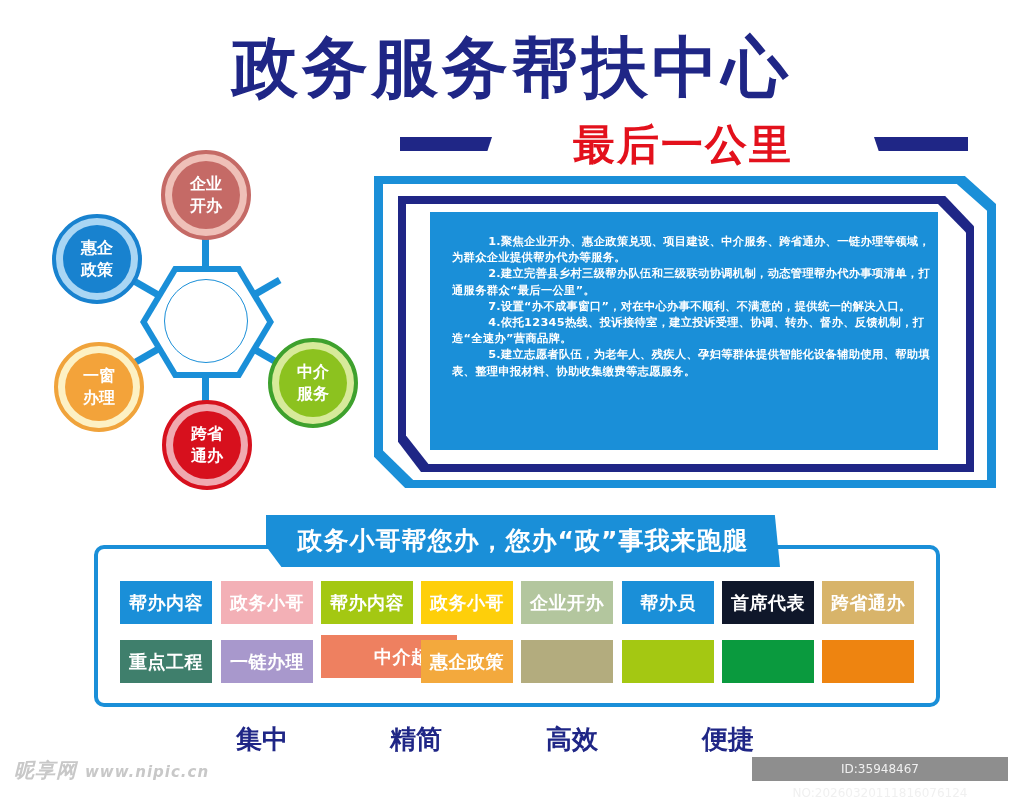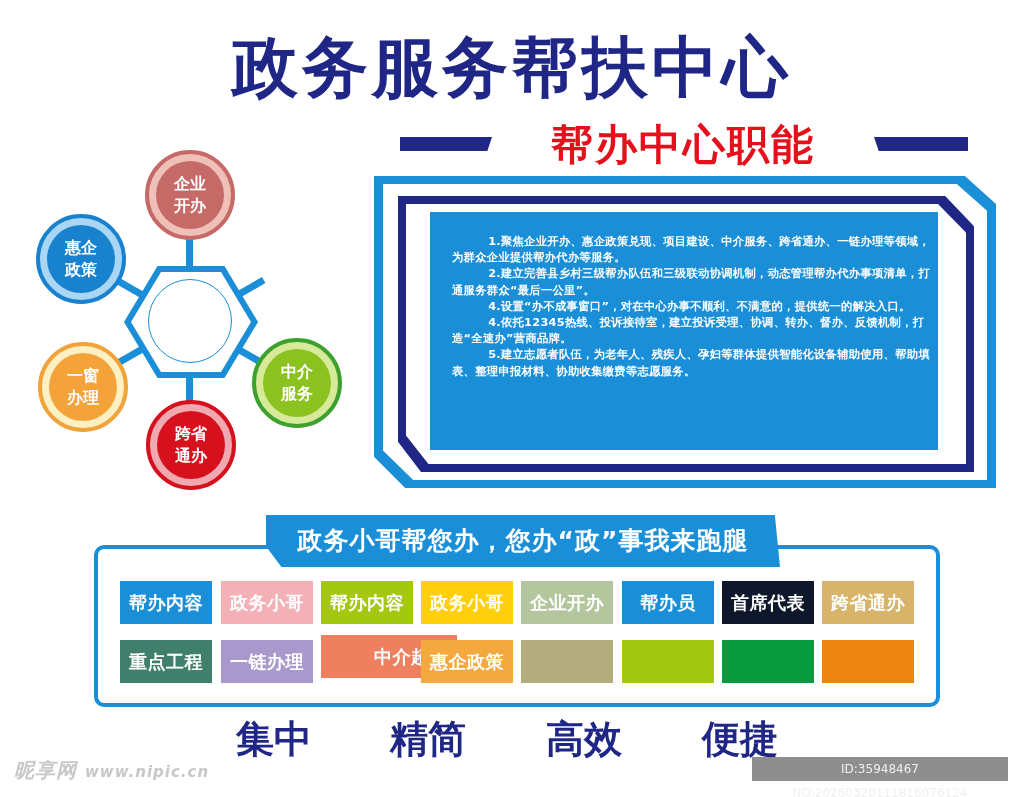--- a/index.html
+++ b/index.html
@@ -80,41 +80,41 @@
     clip-path:polygon(0 0,99% 0,100% 100%,3% 100%,0 60%);
     color:#fff; font-size:25px; font-weight:bold; text-align:center; line-height:52px;
     letter-spacing:1px;
   }
   .tile {
     position:absolute; width:92px; height:43px; color:#fff; font-weight:bold;
     font-size:18px; display:flex; align-items:center; justify-content:center;
     letter-spacing:0.5px; white-space:nowrap; overflow:hidden;
   }
   .slogan {
-    top:714px; font-size:38px; font-weight:bold; color:#1f2686; line-height:50px;
+    top:714px; font-size:26px; font-weight:bold; color:#1f2686; line-height:50px;
   }
   .watermark-left {
     left:14px; top:757px; font-size:20px; font-style:italic; color:#c8c8c8;
     font-weight:bold; letter-spacing:1px;
   }
   .watermark-left span.url { font-size:15px; font-weight:bold; }
   .watermark-right {
     left:752px; top:757px; width:256px; height:24px; background:#8e8e8e;
     color:#f0f0f0; font-size:12px; line-height:24px; text-align:center;
   }
 </style>
 </head>
 <body>
 
 <div class="abs main-title">政务服务帮扶中心</div>
 <div class="abs sub-bar left"></div>
-<div class="abs sub-title">帮办中心职能</div>
+<div class="abs sub-title">最后一公里</div>
 <div class="abs sub-bar right"></div>
 
-<div class="abs" style="left:0;top:0;width:370px;height:500px;padding-left:36px;">
+<div class="abs" style="left:16px;top:0;width:370px;height:500px;padding-left:36px;">
 
   <div class="spoke" style="left:186px;top:236px;width:7px;height:34px;"></div>
   <div class="spoke" style="left:186px;top:376px;width:7px;height:38px;"></div>
   <div class="spoke" style="left:232px;top:285px;width:34px;height:7px;transform:rotate(-30deg);"></div>
   <div class="spoke" style="left:232px;top:352px;width:34px;height:7px;transform:rotate(30deg);"></div>
   <div class="spoke" style="left:114px;top:285px;width:34px;height:7px;transform:rotate(30deg);"></div>
   <div class="spoke" style="left:114px;top:352px;width:34px;height:7px;transform:rotate(-30deg);"></div>
 
   <div class="abs hex-outer"></div>
   <div class="abs hex-inner"></div>
@@ -142,21 +142,21 @@
   </div>
 </div>
 
 <div class="abs frame-outer"></div>
 <div class="abs frame-outer-inner"></div>
 <div class="abs frame-mid"></div>
 <div class="abs frame-mid-inner"></div>
 <div class="abs content-box">
   <p>1.聚焦企业开办、惠企政策兑现、项目建设、中介服务、跨省通办、一链办理等领域，为群众企业提供帮办代办等服务。</p>
   <p>2.建立完善县乡村三级帮办队伍和三级联动协调机制，动态管理帮办代办事项清单，打通服务群众“最后一公里”。</p>
-  <p>4.设置“办不成事窗口”，对在中心办事不顺利、不满意的，提供统一的解决入口。</p>
+  <p>7.设置“办不成事窗口”，对在中心办事不顺利、不满意的，提供统一的解决入口。</p>
   <p>4.依托12345热线、投诉接待室，建立投诉受理、协调、转办、督办、反馈机制，打造“全速办”营商品牌。</p>
   <p>5.建立志愿者队伍，为老年人、残疾人、孕妇等群体提供智能化设备辅助使用、帮助填表、整理申报材料、协助收集缴费等志愿服务。</p>
 </div>
 
 <div class="abs bottom-frame"></div>
 <div class="abs banner">政务小哥帮您办，您办“政”事我来跑腿</div>
 
 <div class="tile" style="left:120px;top:581px;background:#1a8fd8;">帮办内容</div>
 <div class="tile" style="left:221px;top:581px;background:#f3b0b6;">政务小哥</div>
 <div class="tile" style="left:321px;top:581px;background:#a4c812;">帮办内容</div>

